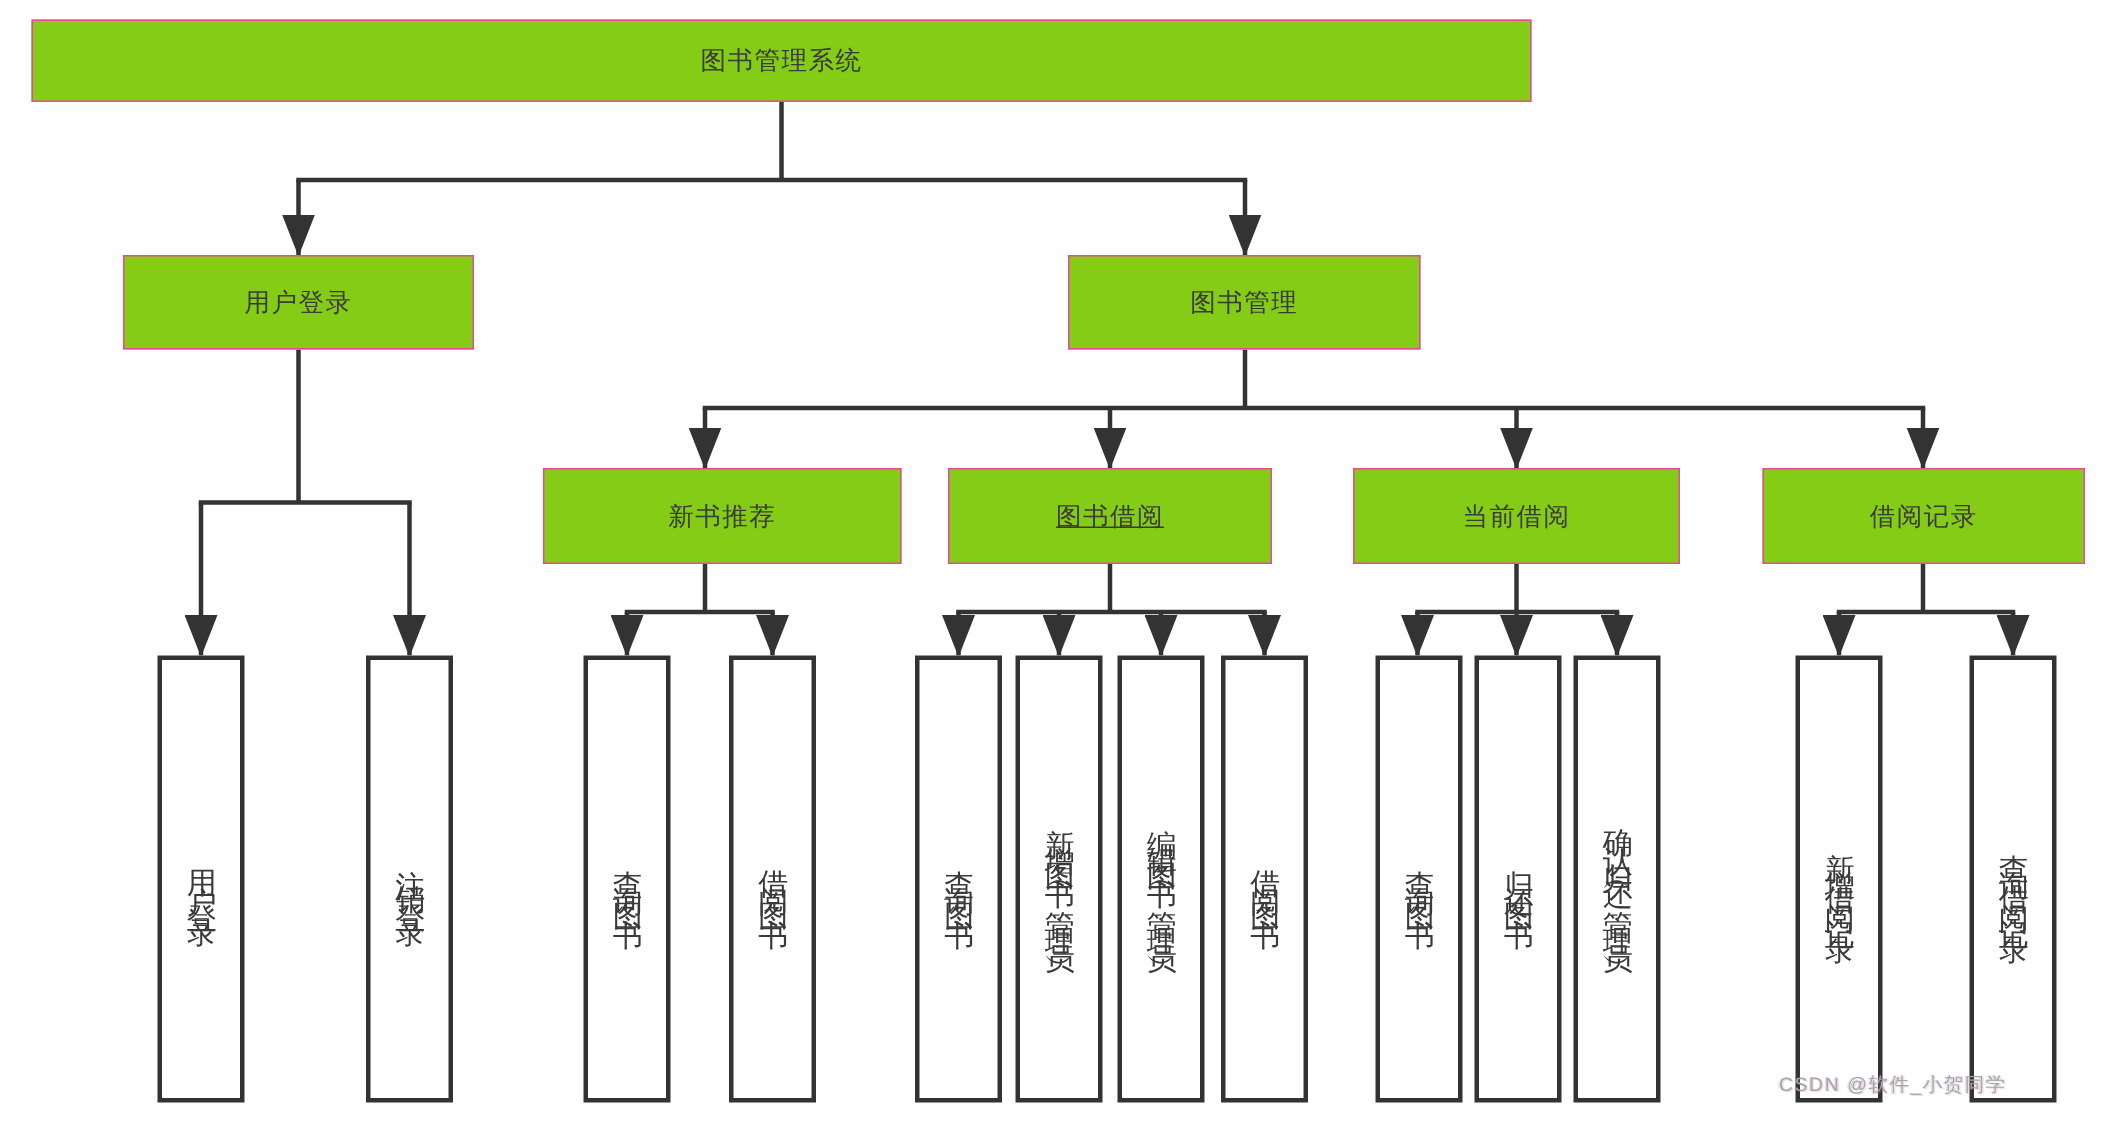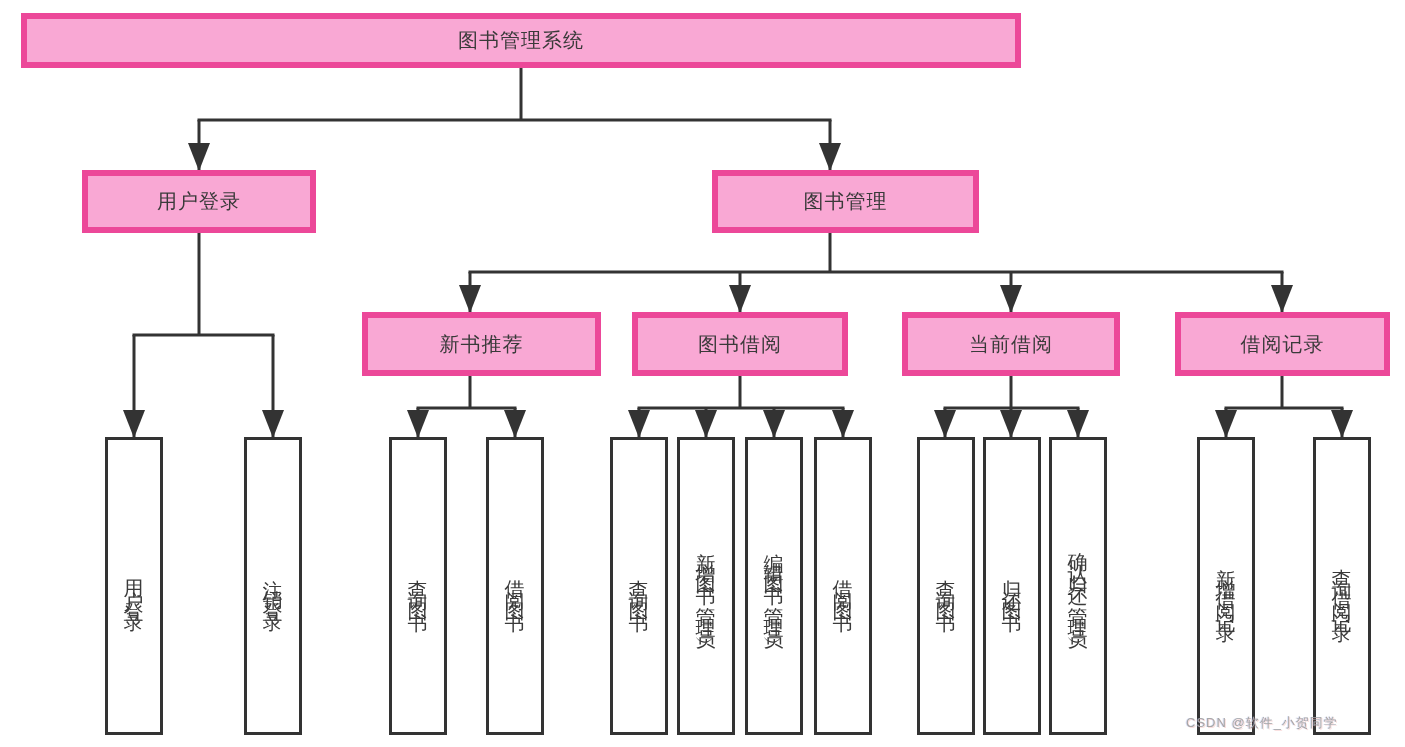--- a/index.html
+++ b/index.html
@@ -3,23 +3,23 @@
 <meta charset="utf-8">
 <style>
   html,body{margin:0;padding:0;background:#ffffff;}
   .canvas{
     position:relative;width:1405px;height:747px;background:#ffffff;overflow:hidden;
     font-family:"Liberation Sans","DejaVu Sans",sans-serif;
   }
   svg.wires{position:absolute;left:0;top:0;width:1405px;height:747px;}
   .hbox{
     position:absolute;box-sizing:border-box;
-    border:6px solid #ec4899;background:#f9a8d4;
+    border:1px solid #ec4899;background:#84cc16;
     display:flex;align-items:center;justify-content:center;
-    font-size:20px;letter-spacing:1px;color:#3a3a3a;white-space:nowrap;
+    font-size:17px;letter-spacing:1px;color:#3a3a3a;white-space:nowrap;
   }
   .vbox{
     position:absolute;box-sizing:border-box;width:58px;height:298px;
     border:3px solid #333333;background:#ffffff;
     display:flex;align-items:center;justify-content:center;
     writing-mode:vertical-rl;text-orientation:mixed;
     font-size:20px;letter-spacing:11px;color:#3a3a3a;line-height:1;
   }
   .watermark{
     position:absolute;left:1186px;top:714px;
@@ -90,24 +90,24 @@
       <line x1="1282" y1="376" x2="1282" y2="409"></line>
       <line x1="1226" y1="408" x2="1342" y2="408" stroke-linecap="square"></line>
       <line x1="1226" y1="408" x2="1226" y2="437" marker-end="url(#arrow)"></line>
       <line x1="1342" y1="408" x2="1342" y2="437" marker-end="url(#arrow)"></line>
     </g>
   </svg>
 
   <div class="hbox" style="left:21px;top:13px;width:1000px;height:55px;">图书管理系统</div>
 
   <div class="hbox" style="left:82px;top:170px;width:234px;height:63px;">用户登录</div>
-  <div class="hbox" style="left:712px;top:170px;width:267px;height:63px;">图书管理</div>
+  <div class="hbox" style="left:712px;top:170px;width:235px;height:63px;">图书管理</div>
 
   <div class="hbox" style="left:362px;top:312px;width:239px;height:64px;">新书推荐</div>
-  <div class="hbox" style="left:632px;top:312px;width:216px;height:64px;">图书借阅</div>
+  <div class="hbox" style="left:632px;top:312px;width:216px;height:64px;text-decoration:underline;">图书借阅</div>
   <div class="hbox" style="left:1175px;top:312px;width:215px;height:64px;">借阅记录</div>
   <div class="hbox" style="left:902px;top:312px;width:218px;height:64px;">当前借阅</div>
 
   <div class="vbox" style="left:105px;top:437px;">用户登录</div>
   <div class="vbox" style="left:244px;top:437px;">注销登录</div>
 
   <div class="vbox" style="left:389px;top:437px;">查询图书</div>
   <div class="vbox" style="left:486px;top:437px;">借阅图书</div>
 
   <div class="vbox" style="left:610px;top:437px;">查询图书</div>

